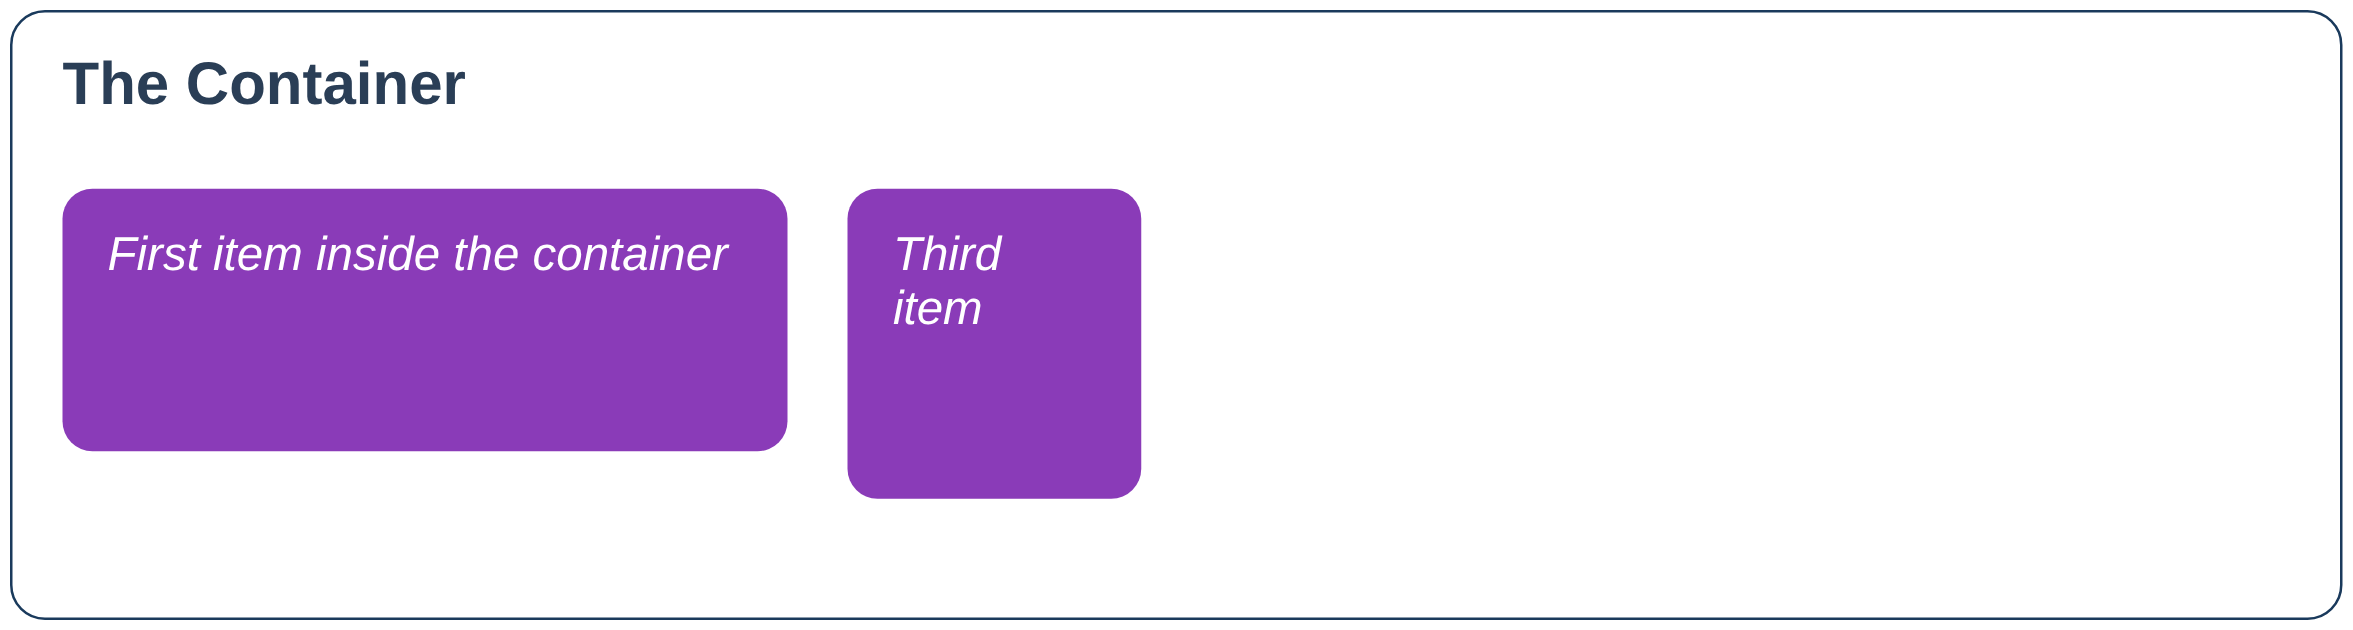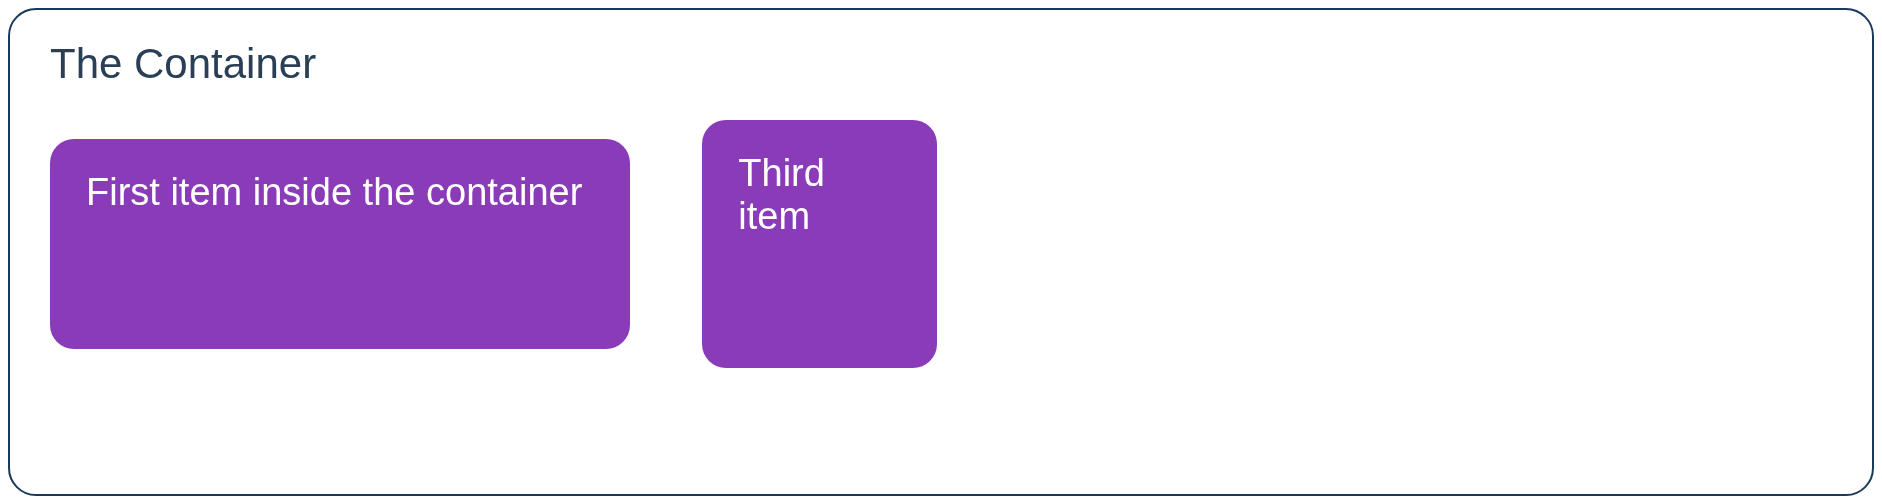--- a/index.html
+++ b/index.html
@@ -18,28 +18,29 @@
       border: 2px solid #1a3a5c;
       border-radius: 28px;
       padding: 30px 40px 40px 40px;
       width: 100%;
       height: 100%;
       display: flex;
       flex-direction: column;
     }
     .container-title {
       color: #2a3e56;
-      font-size: 42px;
-      font-weight: 400;
-      margin-bottom: 32px;
+      font-size: 48px;
+      font-weight: 700;
+      margin-bottom: 56px;
     }
     .items-row {
       display: flex;
-      align-items: center;
+      align-items: flex-start;
       gap: 48px;
+      font-style: italic;
     }
     .item {
       background: #8a3bb8;
       color: #ffffff;
       border-radius: 24px;
       padding: 32px 36px 0 36px;
       font-size: 38px;
       font-weight: 400;
       text-align: left;
     }
@@ -47,21 +48,20 @@
       padding-right: 48px;
       height: 210px;
     }
     .item-2 {
       padding-right: 48px;
       height: 152px;
     }
     .item-3 {
       width: 235px;
       height: 248px;
-      margin-left: 24px;
     }
   </style>
 </head>
 <body>
 
 <div class="container">
   <div class="container-title">The Container</div>
   <div class="items-row">
     <div class="item item-1">
       <span>First item inside the container</span>

